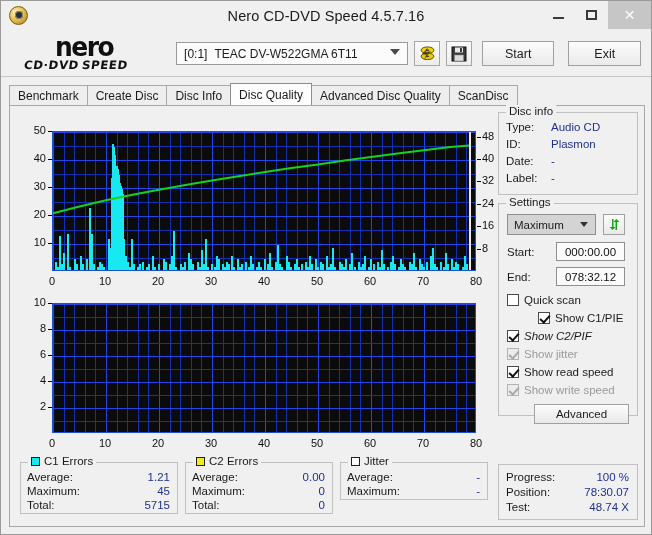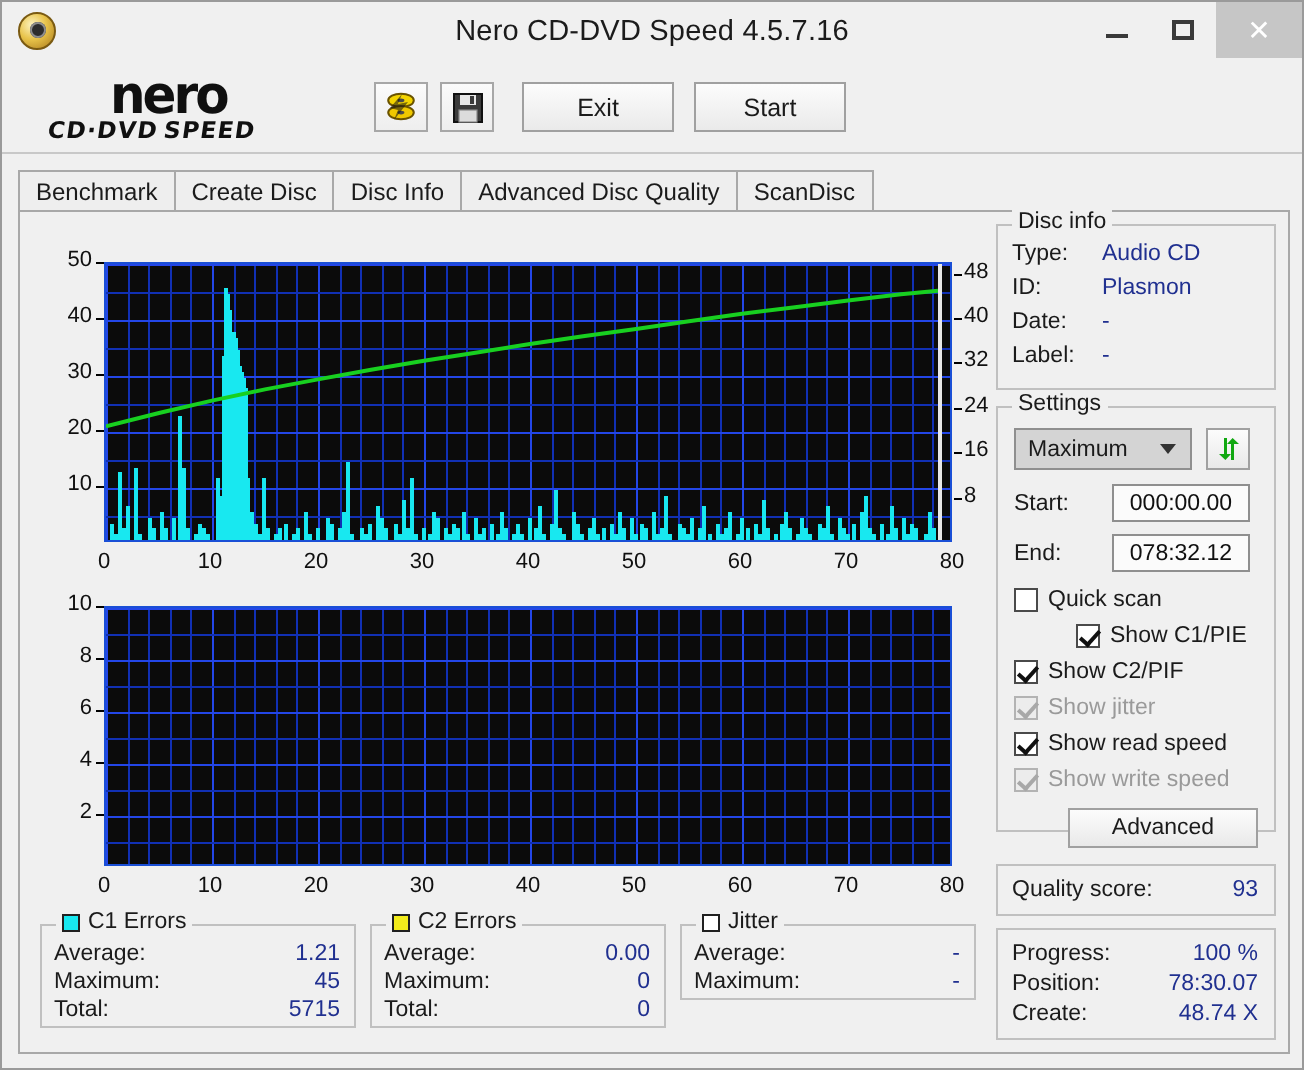--- a/index.html
+++ b/index.html
@@ -293,48 +293,54 @@
     </div>
   </div>
 
 
   <div class="toolbar">
     <div class="nero-logo">
       <div class="nero-word">nero</div>
       <div class="nero-sub">CD·DVD SPEED</div>
     </div>
 
+    <div class="drive-combo">
+      <span class="bracket">[0:1]</span>
+      <span>TEAC DV-W522GMA 6T11</span>
+      <span class="combo-arrow"></span>
+    </div>
 
     <div class="icon-btn">
       <svg width="17" height="17" viewBox="0 0 17 17">
         <ellipse cx="8.5" cy="5.2" rx="6.4" ry="3.3" fill="#f3d400" stroke="#6a5300" stroke-width="1"></ellipse>
         <ellipse cx="8.5" cy="5.2" rx="1.7" ry="0.9" fill="#4a4a4a"></ellipse>
         <ellipse cx="8.5" cy="11.3" rx="6.4" ry="3.3" fill="#efc800" stroke="#6a5300" stroke-width="1"></ellipse>
         <ellipse cx="8.5" cy="11.3" rx="1.7" ry="0.9" fill="#4a4a4a"></ellipse>
         <path d="M3 9 L9 2 L7 7 L12 6 L5 15 L7 10 Z" fill="#111" opacity="0.55"></path>
       </svg>
     </div>
 
     <div class="icon-btn">
       <svg width="16" height="16" viewBox="0 0 16 16">
         <rect x="1" y="1" width="14" height="14" fill="#3b3b3b" stroke="#111" stroke-width="1"></rect>
         <rect x="4" y="1.5" width="8" height="5" fill="#e8e8e8"></rect>
         <rect x="9" y="2" width="2" height="4" fill="#3b3b3b"></rect>
         <rect x="3.5" y="9" width="9" height="6" fill="#dcdcdc" stroke="#8a8a8a" stroke-width="0.6"></rect>
       </svg>
     </div>
 
+    <div class="tbar-btn">Start</div>
     <div class="tbar-btn exit">Exit</div>
-    <div class="tbar-btn">Start</div>
   </div>
 
   <div class="tabstrip">
     <div class="tab">Benchmark</div>
     <div class="tab">Create Disc</div>
     <div class="tab">Disc Info</div>
+    <div class="tab active">Disc Quality</div>
     <div class="tab">Advanced Disc Quality</div>
     <div class="tab">ScanDisc</div>
   </div>
 
   <div class="tabpage">
 
     <div class="chart-wrap" id="chart1-wrap" style="left:2px; top:18px; width:486px; height:170px;">
       <div class="plot" id="plot1" style="left:40px; top:7px; width:424px; height:140px;">
           <div class="gl major" style="left: 0px; top: 0px; width: 1px; height: 140px;"></div>
           <div class="gl" style="left: 10.6px; top: 0px; width: 1px; height: 140px;"></div>
@@ -733,48 +739,44 @@
       <div class="txtbox" style="left:57px; top:63px; width:69px; height:19px;">078:32.12</div>
 
       <div class="cb-row" style="left:8px; top:90px;">
         <span class="cbx"></span>
         <span>Quick scan</span>
       </div>
       <div class="cb-row" style="left:8px; top:108px;padding-left:31px;">
         <span class="cbx on"></span>
         <span>Show C1/PIE</span>
       </div>
-      <div class="cb-row" style="left:8px; top:126px;">
+      <div class="cb-row" style="left:8px; top:126px;font-style:italic;">
         <span class="cbx on"></span>
         <span>Show C2/PIF</span>
       </div>
       <div class="cb-row disabled" style="left:8px; top:144px;">
         <span class="cbx on dis"></span>
         <span>Show jitter</span>
       </div>
       <div class="cb-row" style="left:8px; top:162px;">
         <span class="cbx on"></span>
         <span>Show read speed</span>
       </div>
       <div class="cb-row disabled" style="left:8px; top:180px;">
         <span class="cbx on dis"></span>
         <span>Show write speed</span>
       </div>
     </div>
 
     <div class="btn-adv" style="left:524px; top:298px; width:95px; height:20px;">Advanced</div>
 
-    <div class="panelbox" style="left:488px; top:326px; width:140px; height:26px;">
-      <div class="row" style="left:7px; top:6px;">Quality score:</div>
-      <div class="val" style="right:8px; top:6px;">93</div>
-    </div>
 
     <div class="panelbox" style="left:488px; top:358px; width:140px; height:56px;">
       <div class="row" style="left:7px;  top:6px;">Progress:</div>
       <div class="row" style="left:7px;  top:21px;">Position:</div>
-      <div class="row" style="left:7px;  top:36px;">Create:</div>
+      <div class="row" style="left:7px;  top:36px;">Test:</div>
       <div class="val" style="right:8px; top:6px;">100 %</div>
       <div class="val" style="right:8px; top:21px;">78:30.07</div>
       <div class="val" style="right:8px; top:36px;">48.74 X</div>
     </div>
 
   </div>
 </div>
 
 </body></html>

